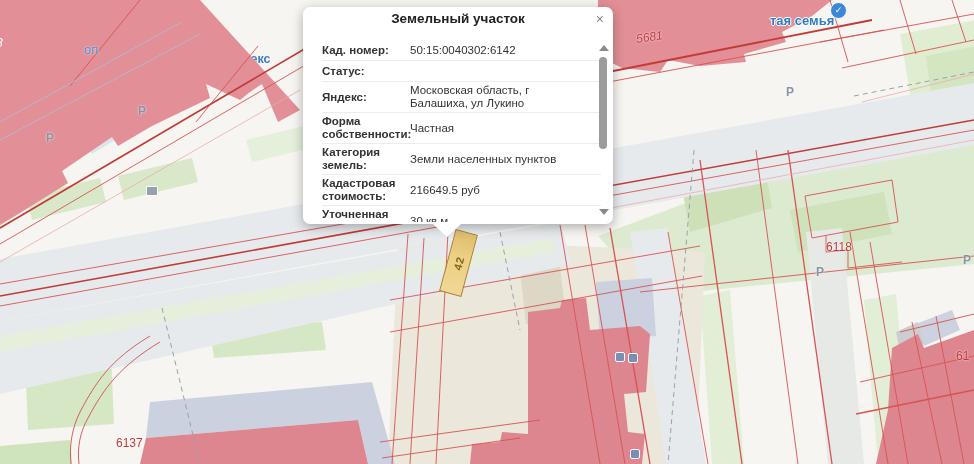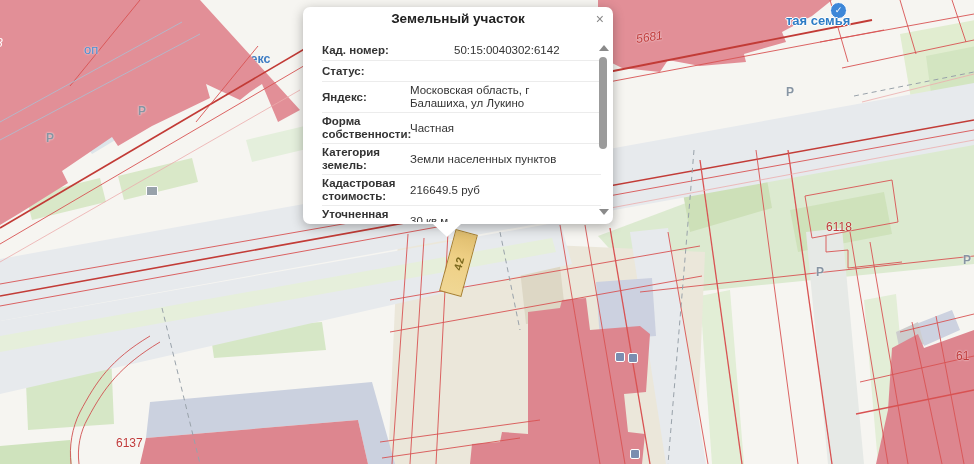--- a/index.html
+++ b/index.html
@@ -26,21 +26,21 @@
          border-radius:7px;box-shadow:0 3px 12px rgba(0,0,0,.3);}
   #popup-close{position:absolute;top:5px;right:9px;font-size:14px;color:#888;cursor:pointer;line-height:14px;}
   #popup-title{margin-top:4px;text-align:center;font-size:13.5px;font-weight:bold;color:#222;}
   #popup-body{position:absolute;left:19px;right:12px;top:33px;height:182px;overflow:hidden;}
   .prow{display:flex;border-bottom:1px solid #ececec;padding:2px 0;align-items:center;}
   .prow:last-child{border-bottom:none;}
   .prow .lbl{width:88px;flex:none;font-size:11.5px;font-weight:bold;color:#333;line-height:13px;}
   .prow .val{flex:1;margin-right:24px;font-size:11.5px;color:#333;line-height:13px;}
   .prow.r1 .val,.prow.r2 .val{min-height:12px;}
   .prow{min-height:24px;}
-  .prow.r1,.prow.r2{min-height:16px;gap:44px;}
+  .prow.r1,.prow.r2{min-height:16px;}
   
   #sb{position:absolute;right:3px;top:38px;width:13px;height:170px;z-index:11;}
   #sb-up{position:absolute;top:0;left:2px;width:0;height:0;border-left:5px solid transparent;border-right:5px solid transparent;border-bottom:6px solid #8a8a8a;cursor:pointer;}
   #sb-down{position:absolute;bottom:0;left:2px;width:0;height:0;border-left:5px solid transparent;border-right:5px solid transparent;border-top:6px solid #8a8a8a;cursor:pointer;}
   #sb-thumb{position:absolute;top:12px;left:2px;width:8px;height:92px;border-radius:4px;background:#9b9b9b;cursor:pointer;}
   #popup-tail{position:absolute;left:130px;bottom:-13px;width:0;height:0;
               border-left:14px solid transparent;border-right:14px solid transparent;border-top:13px solid #fff;}
 </style>
 </head>
 <body>
@@ -147,32 +147,32 @@
       <line x1="694" y1="150" x2="668" y2="464"></line>
       <line x1="162" y1="308" x2="200" y2="464"></line>
       <line x1="854" y1="96" x2="974" y2="72"></line>
       <line x1="500" y1="232" x2="520" y2="330"></line>
       <line x1="0" y1="122" x2="182" y2="22" stroke="#a9c0d4" stroke-dasharray="none" stroke-width="0.8"></line>
       <line x1="0" y1="140" x2="200" y2="34" stroke="#a9c0d4" stroke-dasharray="none" stroke-width="0.8"></line>
     </g>
   </svg>
 
   <span class="maplabel pnum" style="left:636px;top:30px;transform:rotate(-9deg);">5681</span>
-  <span class="maplabel pnum" style="left:826px;top:220px;font-style:normal;">6118</span>
+  <span class="maplabel pnum" style="left:826px;top:240px;font-style:normal;">6118</span>
   <span class="maplabel pnum" style="left:116px;top:436px;font-style:normal;">6137</span>
   <span class="maplabel pnum" style="left:956px;top:349px;font-style:normal;">61</span>
 
   <span class="maplabel pletter" style="left:138px;top:104px;">Р</span>
   <span class="maplabel pletter" style="left:46px;top:131px;">Р</span>
   <span class="maplabel pletter" style="left:786px;top:85px;">Р</span>
   <span class="maplabel pletter" style="left:816px;top:265px;">Р</span>
   <span class="maplabel pletter" style="left:963px;top:253px;">Р</span>
 
   <span class="poi-dot" style="left:830px;top:2px;">✓</span>
-  <span class="maplabel poi-name" style="left:786px;top:13px;">тая семья</span>
+  <span class="maplabel poi-name" style="left:770px;top:13px;">тая семья</span>
 
   <span class="maplabel bluefrag" style="left:84px;top:42px;">оп</span>
   <span class="maplabel housenum" style="left:-4px;top:36px;">8</span>
 
   <div class="entr" style="left:615px;top:352px;"></div>
   <div class="entr" style="left:628px;top:353px;"></div>
   <div class="entr" style="left:630px;top:449px;"></div>
   <div class="busstop" style="left:146px;top:186px;"></div>
 
   <div id="marker">

